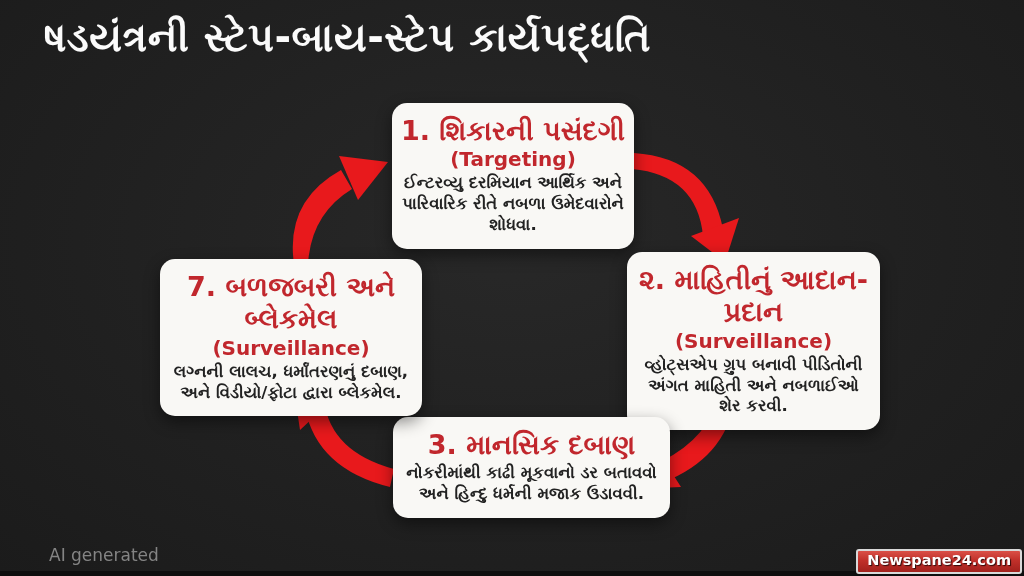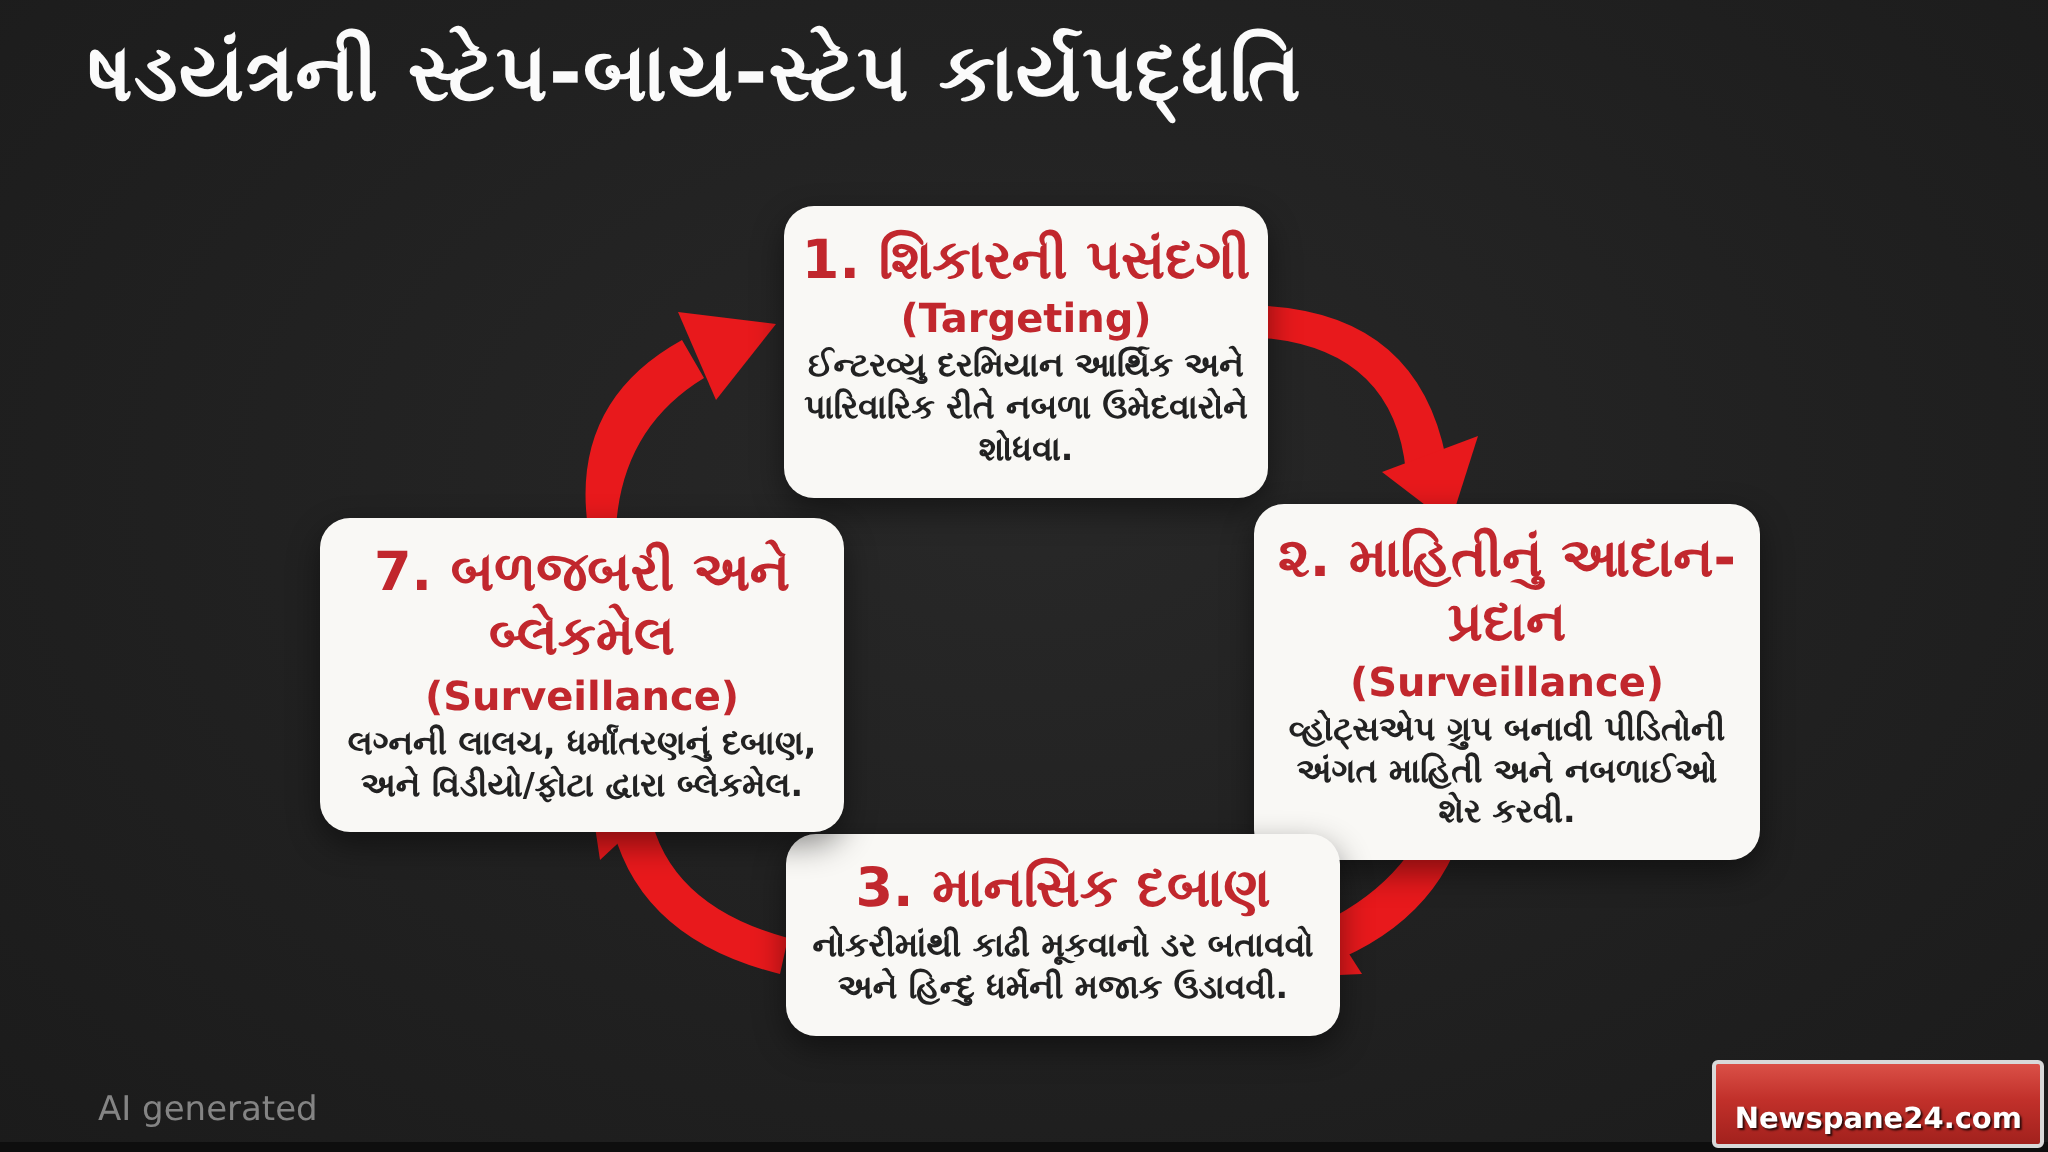--- a/index.html
+++ b/index.html
@@ -40,21 +40,21 @@
   .watermark {
     position: absolute; left: 34px; bottom: 11px;
     color: #848484; font-size: 17px; font-weight: 400; margin-left: 15px;
   }
   .bottom-strip {
     position: absolute; left: 0; right: 0; bottom: 0; height: 5px;
     background: #0e0e0e;
   }
   .brand-badge {
     position: absolute; right: 2px; bottom: 2px;
-    padding: 20px 9px 4px;
+    padding: 1px 9px 4px;
     background: linear-gradient(180deg, #da5047 0%, #c1302a 45%, #a2211d 100%);
     border: 2px solid #d9d9d9; border-radius: 3px;
     color: #fff; font-size: 14.5px; font-weight: 700;
     text-shadow: 1px 1px 1px rgba(0,0,0,.75);
   }
 </style>
 </head>
 <body>
 
 <div class="canvas">

